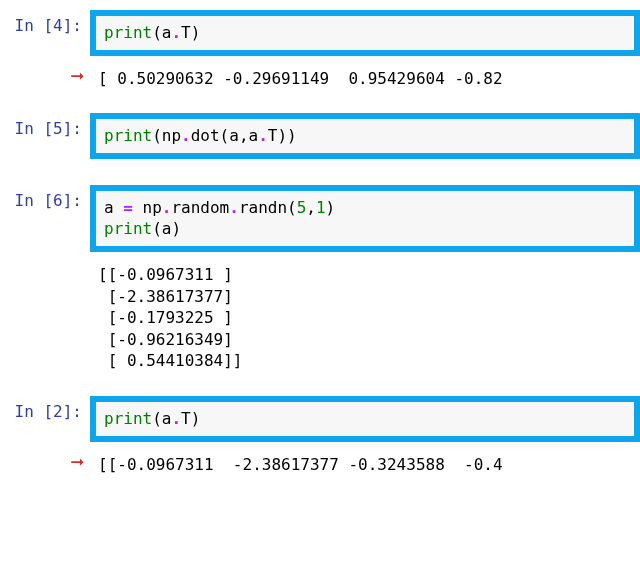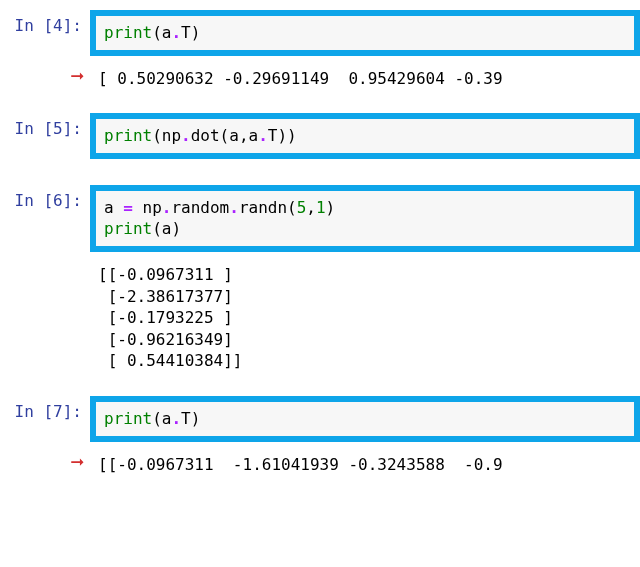--- a/index.html
+++ b/index.html
@@ -77,21 +77,21 @@
 <div id="notebook">
     <div class="cell">
       <div class="prompt-col"><span class="prompt-input">In [4]:</span></div>
       <div class="content-col">
         <div class="code-box"><span class="py-builtin">print</span>(a<span class="py-op">.</span>T)</div>
       </div>
     </div>
     <div class="output-row-with-arrow">
       <div class="arrow-col"><span class="arrow">➞</span></div>
       <div class="content-col">
-        <div class="output-text">[ 0.50290632 -0.29691149  0.95429604 -0.39</div>
+        <div class="output-text">[ 0.50290632 -0.29691149  0.95429604 -0.82</div>
       </div>
     </div>
     <div class="spacer"></div>
     <div class="cell">
       <div class="prompt-col"><span class="prompt-input">In [5]:</span></div>
       <div class="content-col">
         <div class="code-box"><span class="py-builtin">print</span>(np<span class="py-op">.</span>dot(a,a<span class="py-op">.</span>T))</div>
       </div>
     </div>
     <div class="output-row-with-arrow">
@@ -110,24 +110,24 @@
       <div class="content-col">
         <div class="output-text">[[-0.0967311 ]
  [-2.38617377]
  [-0.1793225 ]
  [-0.96216349]
  [ 0.54410384]]</div>
       </div>
     </div>
     <div class="spacer"></div>
     <div class="cell">
-      <div class="prompt-col"><span class="prompt-input">In [7]:</span></div>
+      <div class="prompt-col"><span class="prompt-input">In [2]:</span></div>
       <div class="content-col">
         <div class="code-box"><span class="py-builtin">print</span>(a<span class="py-op">.</span>T)</div>
       </div>
     </div>
     <div class="output-row-with-arrow">
       <div class="arrow-col"><span class="arrow">➞</span></div>
       <div class="content-col">
-        <div class="output-text">[[-0.0967311  -1.61041939 -0.3243588  -0.9</div>
+        <div class="output-text">[[-0.0967311  -2.38617377 -0.3243588  -0.4</div>
       </div>
     </div>
   </div>
 
 </body></html>

